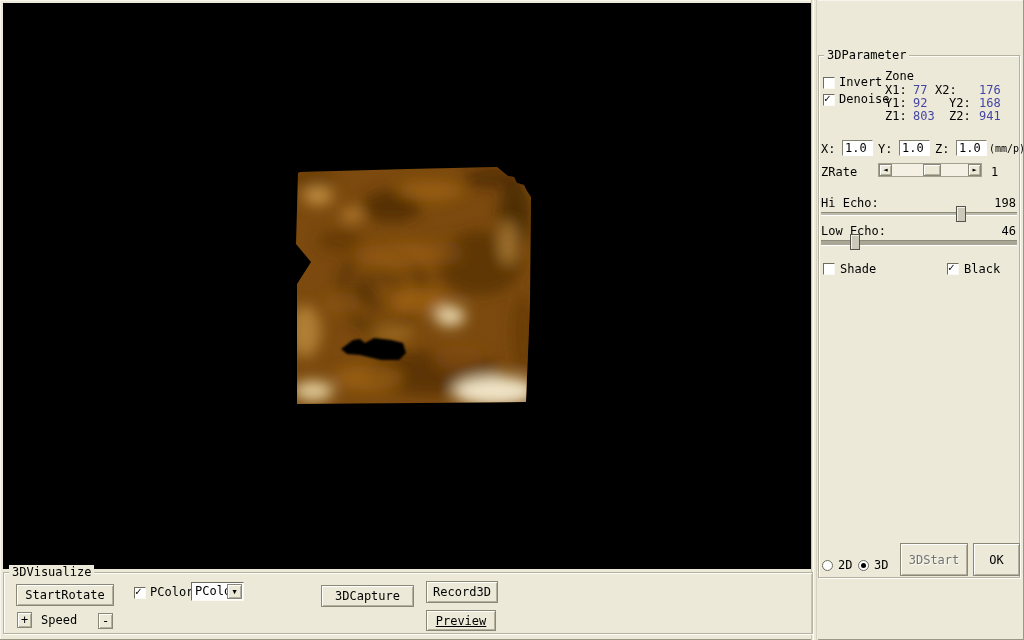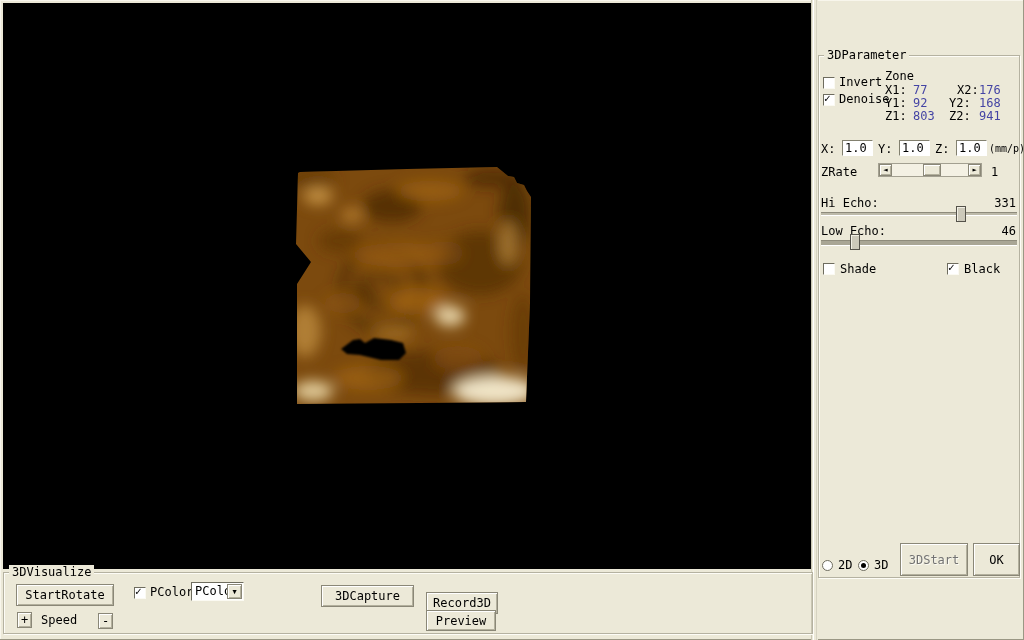--- a/index.html
+++ b/index.html
@@ -124,21 +124,21 @@
       <span class="lbl" style="left:20px;top:20px;">Invert</span>
 
       <div class="cb checked" style="left:4px;top:38px;">
         <span class="mark">✓</span>
       </div>
       <span class="lbl" style="left:20px;top:37px;">Denoise</span>
 
       <span class="lbl" style="left:66px;top:14px;">Zone</span>
       <span class="lbl" style="left:66px;top:28px;">X1:</span>
       <span class="lbl zoneval" style="left:94px;top:28px;">77</span>
-      <span class="lbl" style="left:138px;top:28px;">X2:</span>
+      <span class="lbl" style="left:116px;top:28px;">X2:</span>
       <span class="lbl zoneval" style="left:160px;top:28px;text-align:right;">176</span>
       <span class="lbl" style="left:66px;top:41px;">Y1:</span>
       <span class="lbl zoneval" style="left:94px;top:41px;">92</span>
       <span class="lbl" style="left:130px;top:41px;">Y2:</span>
       <span class="lbl zoneval" style="left:160px;top:41px;">168</span>
       <span class="lbl" style="left:66px;top:54px;">Z1:</span>
       <span class="lbl zoneval" style="left:94px;top:54px;">803</span>
       <span class="lbl" style="left:130px;top:54px;">Z2:</span>
       <span class="lbl zoneval" style="left:160px;top:54px;">941</span>
 
@@ -156,21 +156,21 @@
           <span>◄</span>
         </div>
         <div class="sb-thumb" style="left:44px;"></div>
         <div class="sb-btn" style="right:0;">
           <span>►</span>
         </div>
       </div>
       <span class="lbl" style="left:172px;top:110px;">1</span>
 
       <span class="lbl" style="left:2px;top:141px;">Hi Echo:</span>
-      <span class="lbl" style="right:3px;top:141px;">331</span>
+      <span class="lbl" style="right:3px;top:141px;">198</span>
       <div class="track" style="left:2px;top:156px;width:196px;"></div>
       <div class="thumb" style="left:137px;top:150px;"></div>
 
       <span class="lbl" style="left:2px;top:169px;">Low Echo:</span>
       <span class="lbl" style="right:3px;top:169px;">46</span>
       <div class="track dark" style="left:2px;top:184px;width:196px;"></div>
       <div class="thumb" style="left:31px;top:178px;"></div>
 
       <div class="cb" style="left:4px;top:207px;">
         
@@ -206,17 +206,17 @@
     <span class="lbl" style="left:146px;top:13px;">PColor</span>
 
     <div class="combo" style="left:187px;top:9px;width:53px;height:19px;">
       <span class="combo-text">PColor</span>
       <div class="combo-btn">
         <span>▼</span>
       </div>
     </div>
 
     <button class="btn" style="left:317px;top:12px;width:93px;height:22px;">3DCapture</button>
-    <button class="btn" style="left:422px;top:19px;width:72px;height:22px;">Record3D</button>
-    <button class="btn" style="left:422px;top:37px;width:70px;height:21px;">Preview</button>
+    <button class="btn" style="left:422px;top:8px;width:72px;height:22px;">Record3D</button>
+    <button class="btn" style="left:422px;top:37px;width:70px;height:21px;text-decoration:underline;">Preview</button>
   </div>
 
 </div>
 
 </body></html>

